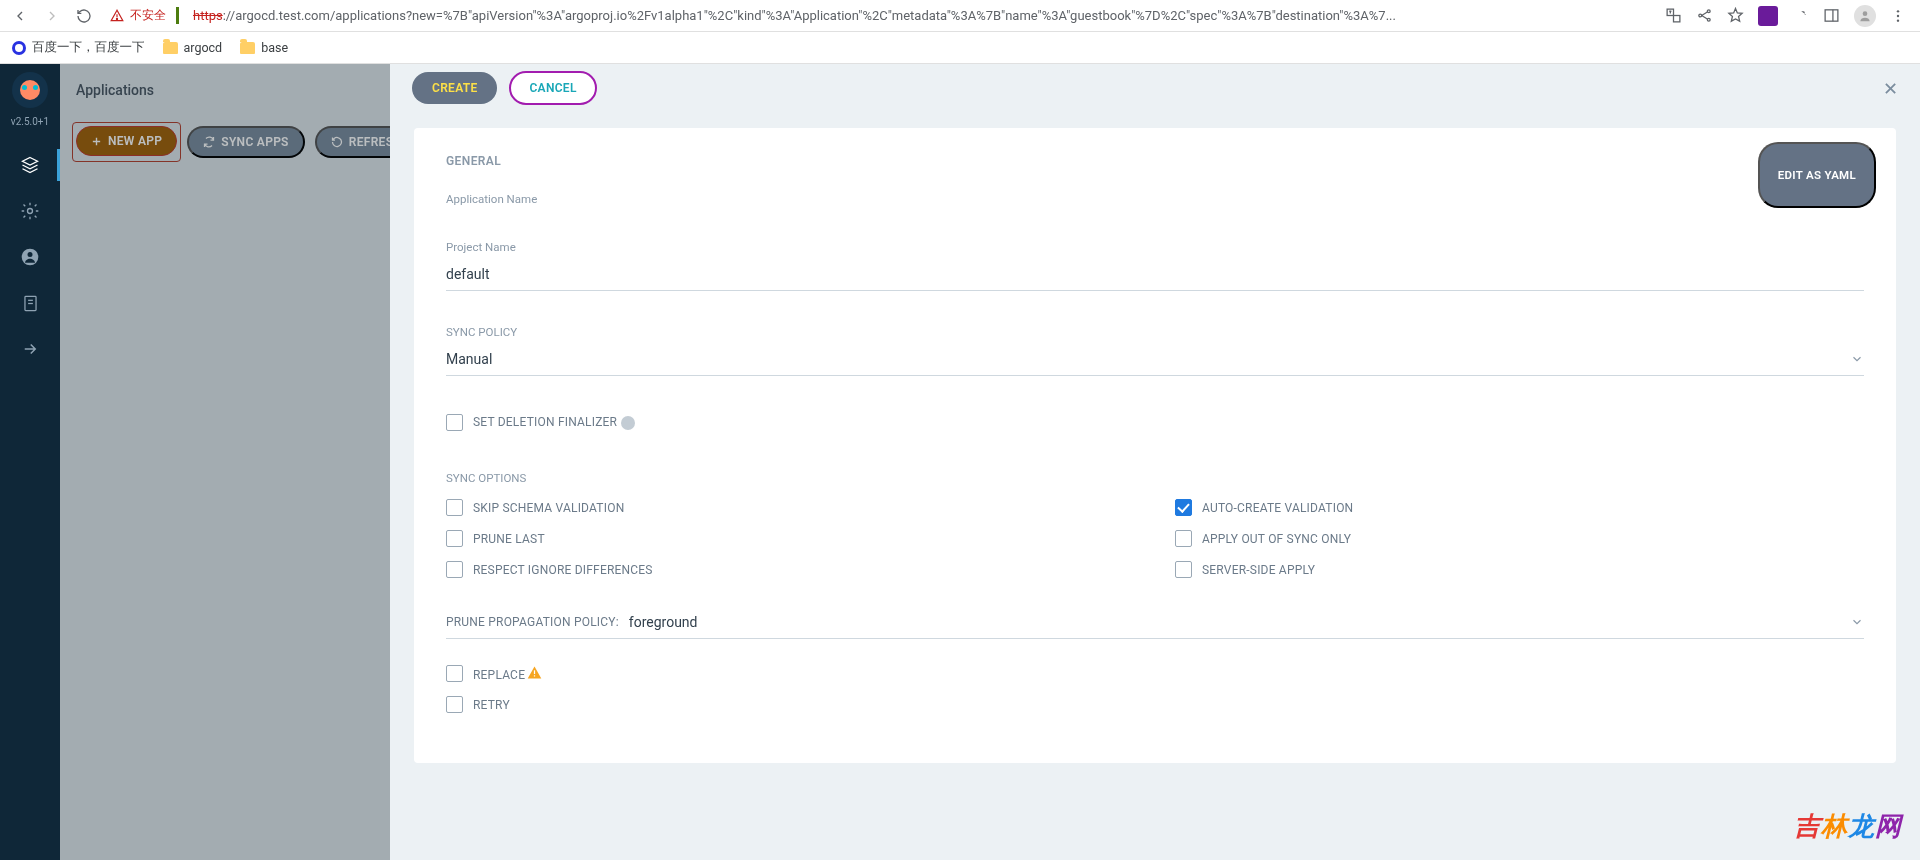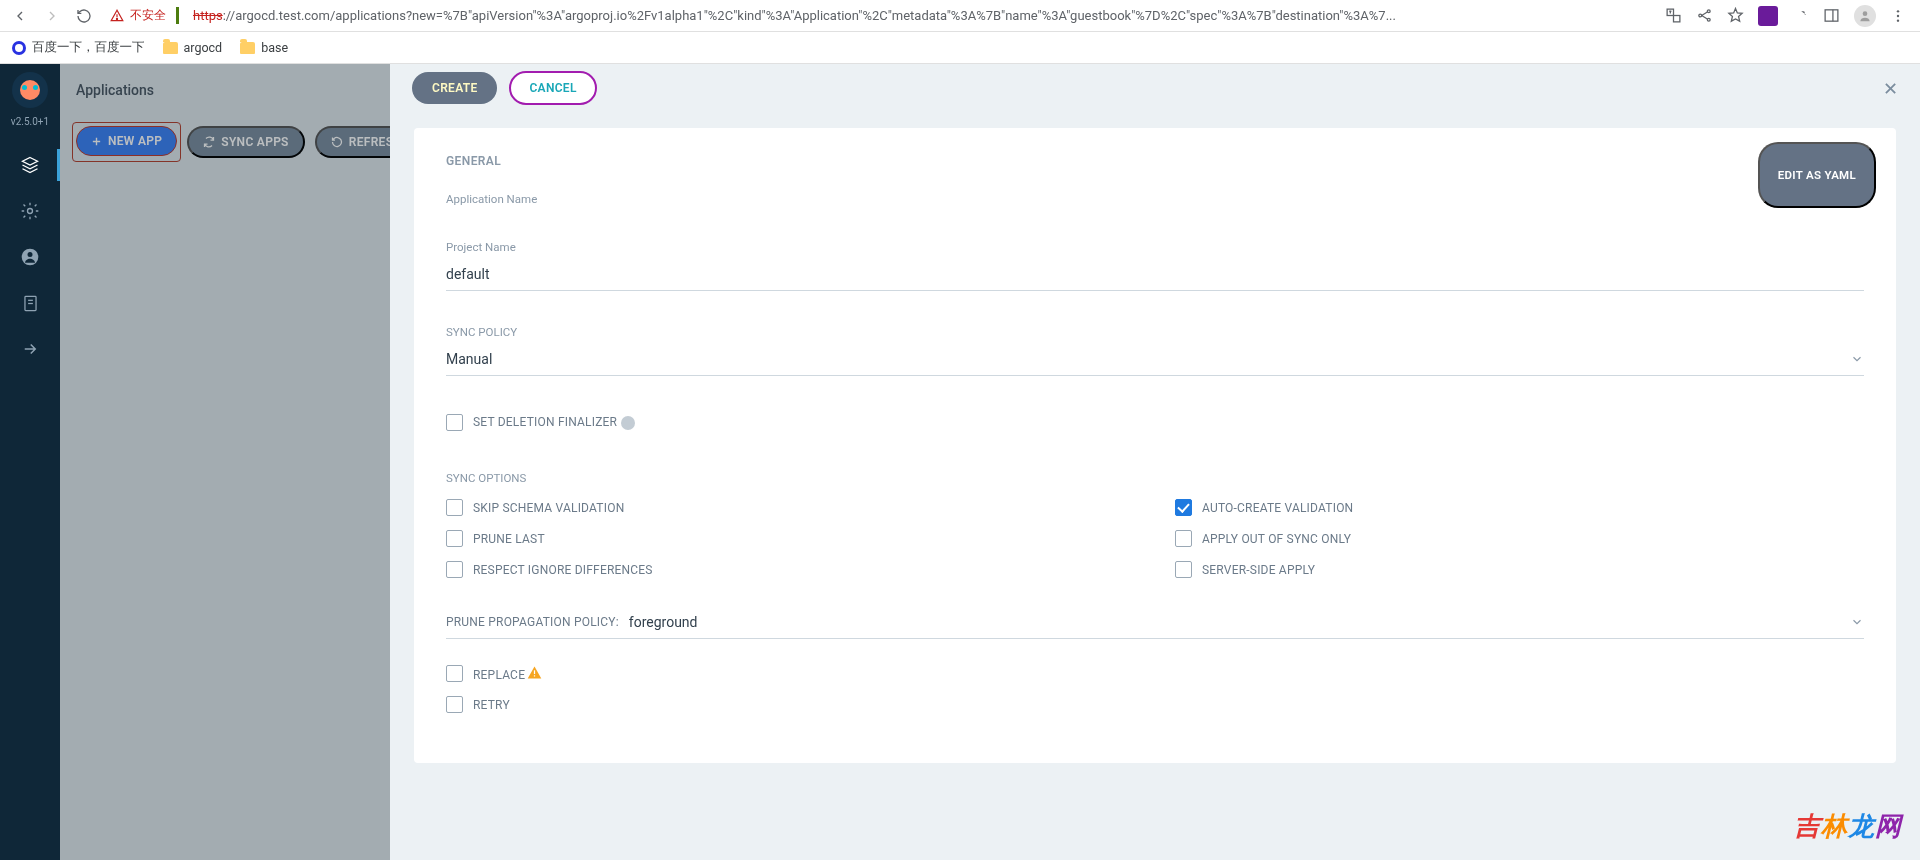--- a/index.html
+++ b/index.html
@@ -33,31 +33,31 @@
 .ver{font-size:10px;color:#8fa3b3;margin-bottom:14px;}
 .side-item{width:60px;height:44px;display:flex;align-items:center;justify-content:center;color:#8fa3b3;position:relative;}
 .side-item.active{color:#fff;}
 .side-item.active:after{content:"";position:absolute;right:0;top:6px;bottom:6px;width:3px;background:#3ba2d9;}
 .content{flex:1;background:#dee6eb;position:relative;}
 
 
 .bg-head{height:52px;background:#dee6eb;display:flex;align-items:center;padding:0 16px;font-size:14px;color:#495763;font-weight:500;}
 .bg-buttons{padding:10px 16px;display:flex;gap:10px;}
 .pill{border-radius:18px;padding:7px 14px;font-size:12px;font-weight:600;color:#fff;background:#7b8d9e;display:flex;align-items:center;gap:6px;letter-spacing:.3px;}
-.pill.newapp{border:1px solid #c0392b;background:#3b82f6;position:relative;}
+.pill.newapp{border:1px solid #c0392b;background:#a16207;position:relative;}
 .newapp-wrap{position:relative;display:inline-block;}
 .newapp-wrap:after{content:"";position:absolute;inset:-4px;border:1px solid #b3402f;border-radius:4px;}
 
 
 .scrim{position:absolute;inset:0;background:rgba(10,20,30,.28);}
 
 
 .panel{position:absolute;top:0;right:0;bottom:0;left:330px;background:#ecf1f4;display:flex;flex-direction:column;}
 .panel-hd{height:48px;display:flex;align-items:center;padding:0 22px;gap:12px;}
-.btn-prim{background:#647285;color:#fef9c3;border:none;border-radius:20px;padding:9px 20px;font-size:12px;font-weight:600;letter-spacing:.3px;}
+.btn-prim{background:#647285;color:#fde047;border:none;border-radius:20px;padding:9px 20px;font-size:12px;font-weight:600;letter-spacing:.3px;}
 .btn-sec{background:#fff;color:#19a7b7;border:2px solid #a21caf;border-radius:20px;padding:8px 18px;font-size:12px;font-weight:600;letter-spacing:.3px;}
 .close-x{margin-left:auto;color:#7b8d9e;font-size:18px;}
 .panel-body{flex:1;overflow:auto;padding:16px 24px 30px;}
 .card{background:#fff;border-radius:4px;padding:26px 32px 36px;position:relative;}
 .yaml-btn{position:absolute;right:20px;top:14px;background:#647285;color:#fff;border-radius:20px;padding:24px 18px;font-size:11.5px;font-weight:600;letter-spacing:.3px;}
 .sec-label{font-size:12px;letter-spacing:.4px;color:#8a99a8;font-weight:600;margin-bottom:24px;}
 .field{margin-bottom:34px;}
 .f-label{font-size:11.5px;color:#8a99a8;margin-bottom:8px;}
 .f-input{width:100%;border:none;border-bottom:1px solid #cfd8df;padding:4px 0 8px;font-size:14px;color:#32404d;outline:none;background:transparent;}
 .select-row{display:flex;align-items:center;border-bottom:1px solid #cfd8df;padding:4px 0 8px;margin-bottom:38px;}

